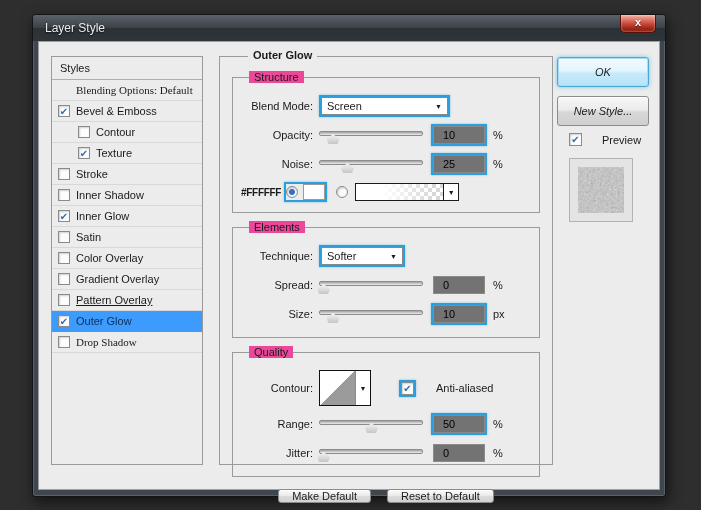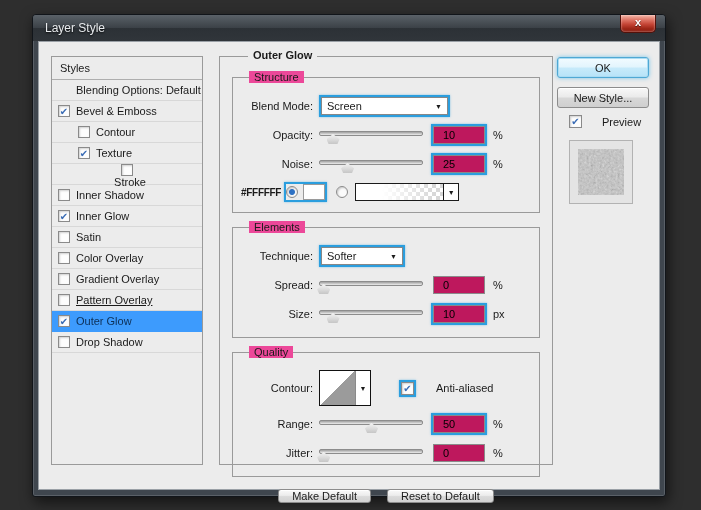--- a/index.html
+++ b/index.html
@@ -94,21 +94,21 @@
     border:1px solid #8c8c8c; border-radius:2px;
   }
   .slider .thumb {
     position:absolute; top:7px; width:13px; height:10px; margin-left:-6px;
     background:linear-gradient(#f5f5f5,#c6c6c6);
     clip-path:polygon(50% 0,100% 52%,84% 100%,16% 100%,0 52%);
     filter:drop-shadow(0 0 0.7px #6f6f6f);
   }
   
   .num {
-    width:52px; height:18px; border:1px solid #8a8a8a; background:#be185d;
+    width:52px; height:18px; border:1px solid #8a8a8a; background:#737373;
     font-family:"Liberation Sans", sans-serif; font-size:11px; padding:0 0 0 9px;
   }
   .unit { margin-left:6px; width:16px; }
   
   .hex-label { font-weight:bold; font-size:10px; margin-right:3px; letter-spacing:-0.3px; }
   .radio {
     width:12px; height:12px; border-radius:50%; border:1px solid #8a8a8a;
     background:#fbfbfb; flex:none; box-shadow: inset 1px 1px 2px rgba(0,0,0,.2);
   }
   .radio.on { background:radial-gradient(circle at 50% 50%, #2f72c4 0 2.5px, #f6f6f6 3.5px); }
@@ -143,25 +143,26 @@
   .ps-btn {
     height:14px; padding:0 13px; font-size:11px; cursor:default;
     display:flex; align-items:center;
     border:1px solid #8c8c8c; border-radius:3px;
     background:linear-gradient(#fafafa,#ececec 45%,#dadada 55%,#d2d2d2);
     box-shadow: inset 0 1px 0 #fff;
   }
   
   .right-col { position:absolute; right:10px; top:15px; width:92px; }
   .btn {
-    width:92px; height:21px; margin-bottom:7px; font-size:11px; cursor:default;
+    width:92px; height:30px; margin-bottom:7px; font-size:11px; cursor:default;
     display:flex; align-items:center; justify-content:center;
     border:1px solid #8c8c8c; border-radius:3px;
     background:linear-gradient(#f8f8f8,#ebebeb 45%,#d7d7d7 55%,#cfcfcf);
     box-shadow: inset 0 1px 0 #fff;
+    font-style: italic;
   }
   .btn.ok {
     border-color:#4fa8d4; margin-bottom:9px;
     background:linear-gradient(#f2fbff,#e3f5fd 45%,#c6eafa 55%,#b6e3f8);
     box-shadow: inset 0 0 0 1px #aadcf3, 0 0 4px rgba(90,190,235,.8);
   }
   .preview-row { display:flex; align-items:center; margin:6px 0 0 12px; }
   .preview-box {
     margin:12px 0 0 12px; width:64px; height:64px;
     border:1px solid #b2b2b2; background:#e4e4e4;
@@ -178,37 +179,37 @@
     <div class="close-btn">
       <span>x</span>
     </div>
   </div>
 
   <div class="dialog-body">
 
     <div class="sidebar">
       <div class="side-header">Styles</div>
       <div>
-          <div class="side-row" style="padding-left: 6px;">
+          <div class="side-row" style="padding-left: 6px; font-family: Liberation Serif, serif;">
         <span class="cb" style="visibility: hidden;"></span>
         <span class="lbl">Blending Options: Default</span>
       </div>
           <div class="side-row" style="padding-left: 6px;">
         <span class="cb">✔</span>
         <span class="lbl">Bevel &amp; Emboss</span>
       </div>
           <div class="side-row" style="padding-left: 26px;">
         <span class="cb"></span>
         <span class="lbl">Contour</span>
       </div>
           <div class="side-row" style="padding-left: 26px;">
         <span class="cb">✔</span>
         <span class="lbl">Texture</span>
       </div>
-          <div class="side-row" style="padding-left: 6px; flex-direction: column;">
+          <div class="side-row" style="padding-left: 6px;">
         <span class="cb"></span>
         <span class="lbl">Stroke</span>
       </div>
           <div class="side-row" style="padding-left: 6px;">
         <span class="cb"></span>
         <span class="lbl">Inner Shadow</span>
       </div>
           <div class="side-row" style="padding-left: 6px;">
         <span class="cb">✔</span>
         <span class="lbl">Inner Glow</span>
@@ -226,21 +227,21 @@
         <span class="lbl">Gradient Overlay</span>
       </div>
           <div class="side-row" style="padding-left: 6px; text-decoration: underline;">
         <span class="cb"></span>
         <span class="lbl">Pattern Overlay</span>
       </div>
           <div class="side-row selected" style="padding-left: 6px;">
         <span class="cb">✔</span>
         <span class="lbl">Outer Glow</span>
       </div>
-          <div class="side-row" style="padding-left: 6px;">
+          <div class="side-row" style="padding-left: 6px; font-family: Liberation Serif, serif;">
         <span class="cb"></span>
         <span class="lbl">Drop Shadow</span>
       </div>
         </div>
     </div>
 
     <div class="main-panel">
       <span class="panel-legend">Outer Glow</span>
 
       <div class="group">

